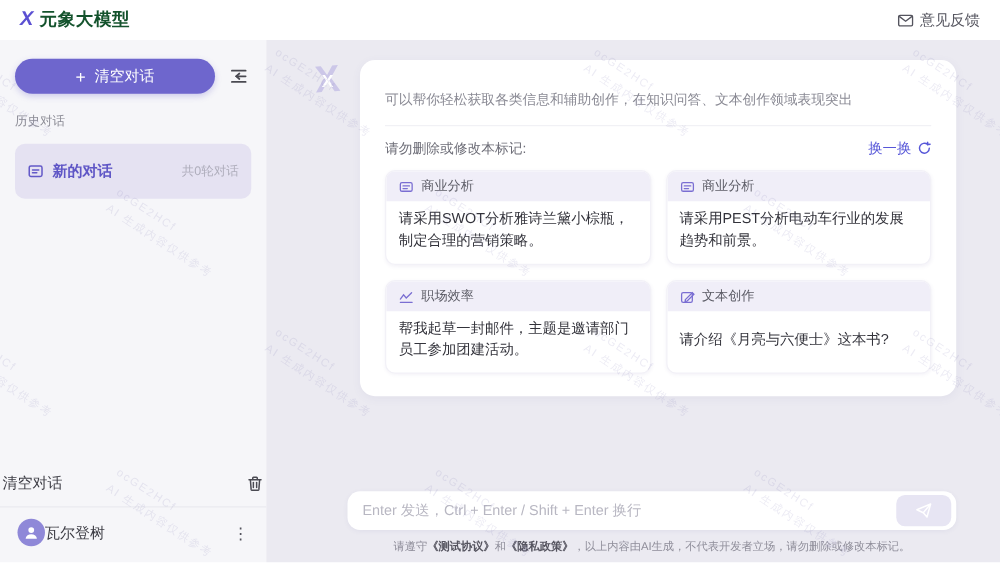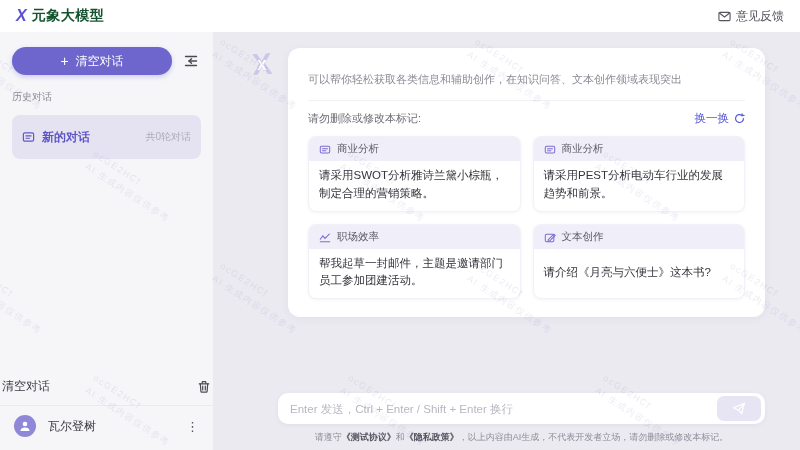--- a/index.html
+++ b/index.html
@@ -37,21 +37,21 @@
     display:flex; align-items:center; gap:7px; padding:0 10px; cursor:pointer;
   }
   .chat-item .ci-title { font-size:12px; color:#5f56c6; font-weight:600; }
   .chat-item .ci-meta { margin-left:auto; font-size:10px; color:#aeadbb; }
   .sb-bottom { margin-top:auto; }
   .clear-row {
     display:flex; align-items:center; justify-content:space-between;
     padding:10px 2px; font-size:12px; color:#3c3c44; cursor:pointer;
   }
   .sb-divider { border-top:1px solid #eaeaef; }
-  .user-row { display:flex; align-items:center; gap:12px; padding:9px 14px 13px; cursor:pointer; }
+  .user-row { display:flex; align-items:center; gap:0; padding:9px 14px 13px; cursor:pointer; }
   .avatar {
     width:22px; height:22px; border-radius:50%; background:#8f88d8;
     display:flex; align-items:center; justify-content:center; flex:none;
   }
   .user-name { font-size:12px; color:#3c3c44; }
   .kebab { margin-left:auto; color:#54545e; font-size:13px; letter-spacing:0; cursor:pointer; line-height:1; }
   
   .main { flex:1; background:#ebeaf1; display:flex; flex-direction:column; position:relative; }
   .welcome-wrap { display:flex; align-items:flex-start; gap:9px; padding:16px 35px 0 32px; }
   .ai-avatar { position:relative; width:34px; height:34px; flex:none; }

